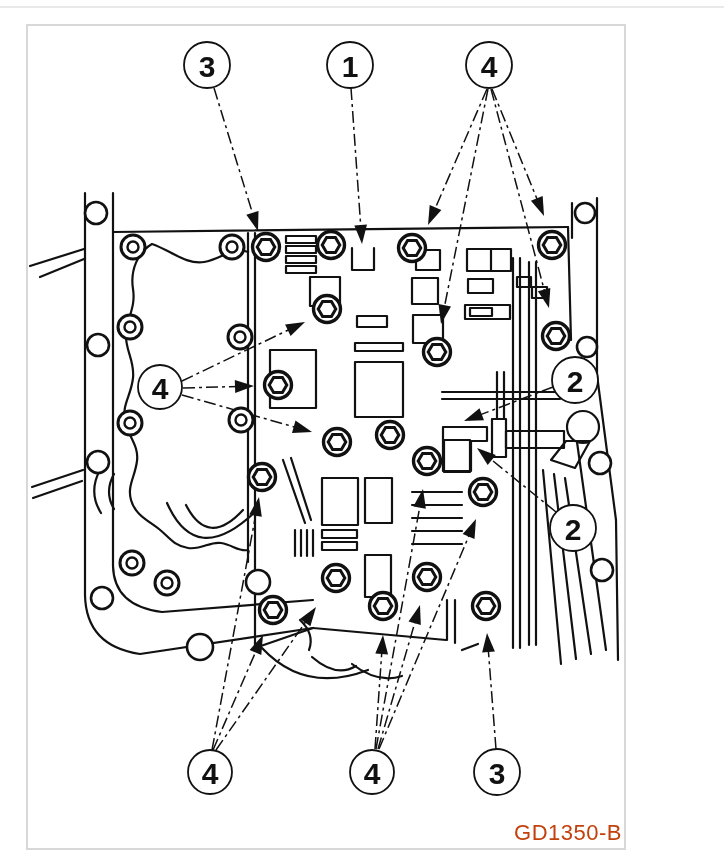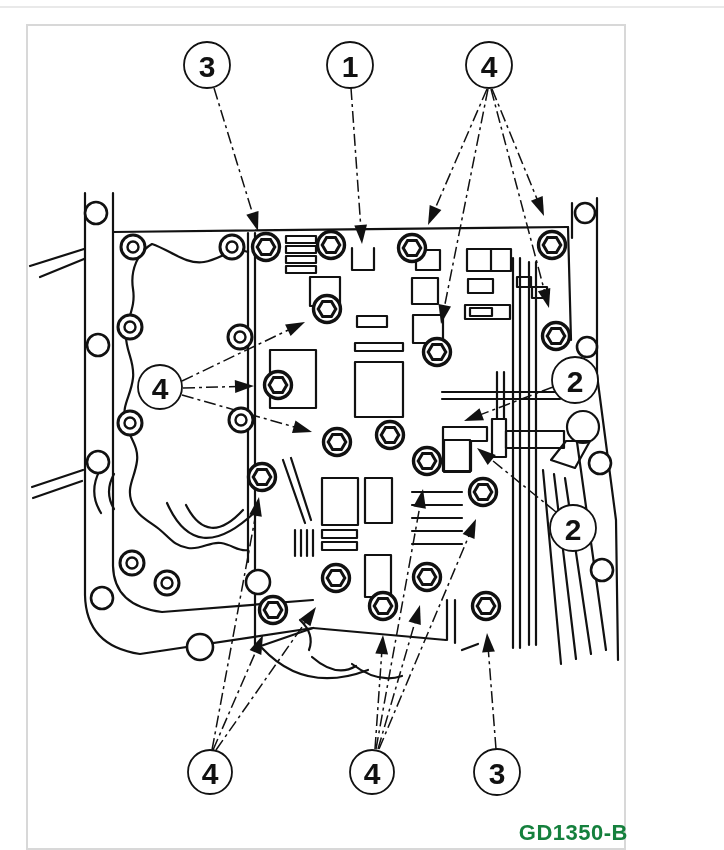--- a/index.html
+++ b/index.html
@@ -3,21 +3,21 @@
 <meta charset="utf-8">
 <style>
   html,body{margin:0;padding:0;background:#fff;}
   body{width:724px;height:850px;position:relative;overflow:hidden;
        font-family:"Liberation Sans",sans-serif;}
   .top-rule{position:absolute;left:0;top:6px;width:724px;height:2px;}
   .content-frame{position:absolute;left:26px;top:24px;width:600px;height:826px;
        border-style:solid;border-width:2px;background:#fff;box-sizing:border-box;}
   .stage{position:absolute;left:0;top:0;width:724px;height:850px;}
   .fig-code{position:absolute;top:820px;left:0;width:622px;text-align:right;
-       font-size:22px;font-weight:bold;letter-spacing:.5px;color:#15803d;padding-left:6px;}
+       font-size:22px;font-weight:normal;letter-spacing:.5px;color:#c2410c;}
   svg .ink{stroke:#111;fill:none;stroke-width:2.2;stroke-linecap:round;stroke-linejoin:round;}
   svg text.co{font-family:"Liberation Sans",sans-serif;font-weight:bold;font-size:30px;fill:#111;}
 </style>
 </head>
 <body>
 
 <div class="top-rule" style="background: rgb(233, 233, 233);"></div>
 <div class="content-frame" style="border-color: rgb(216, 216, 216);"></div>
 
 <svg class="stage" id="diagram-svg" viewBox="0 0 724 850" xmlns="http://www.w3.org/2000/svg">

